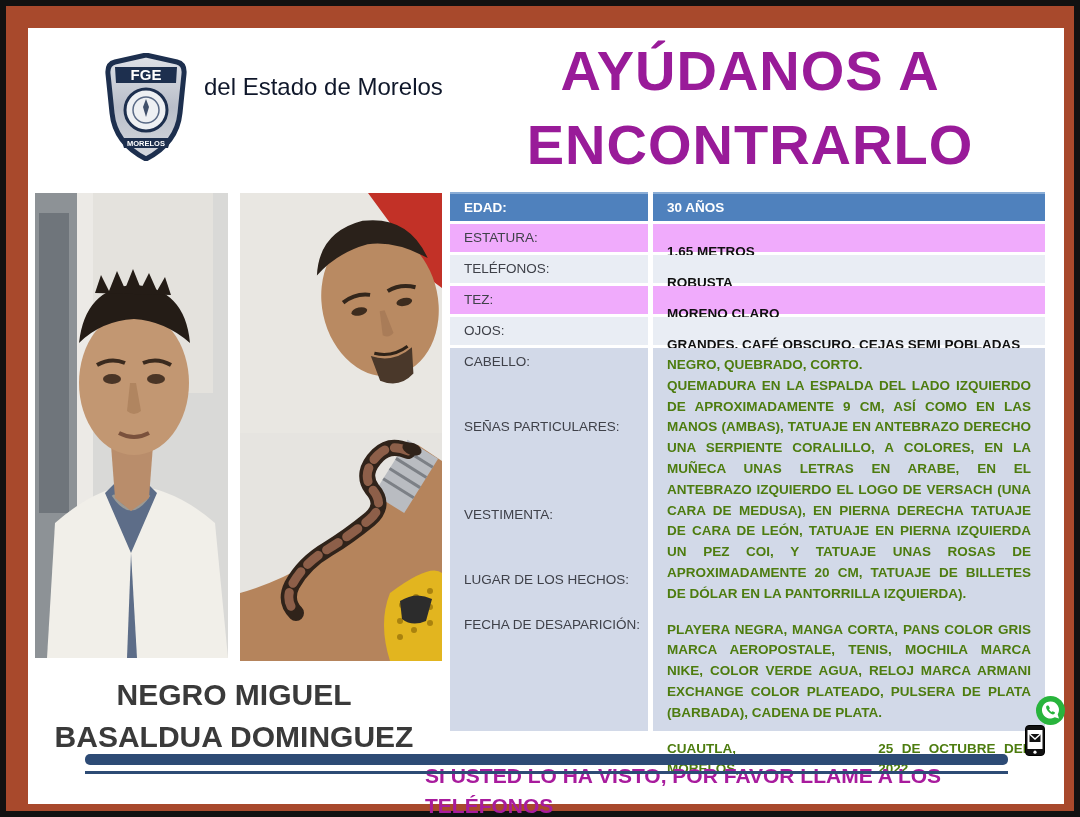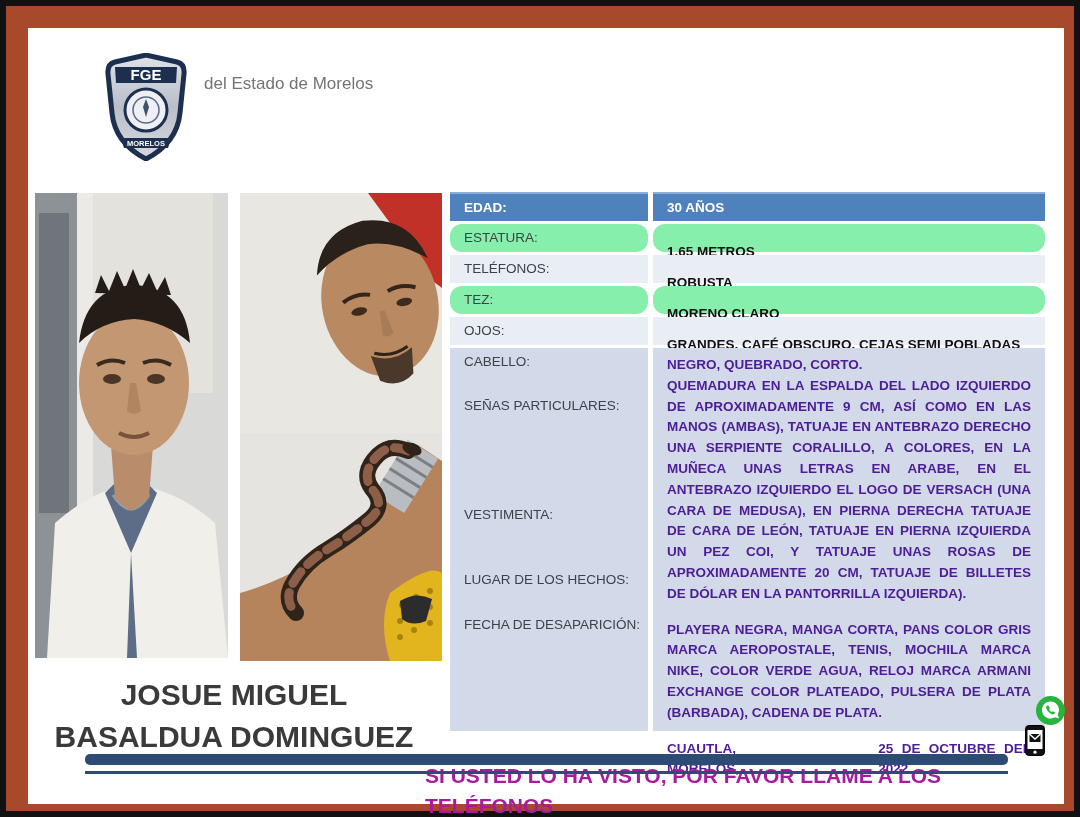--- a/index.html
+++ b/index.html
@@ -6,48 +6,48 @@
   *{box-sizing:border-box;}
   body{font-family:"Liberation Sans", sans-serif;}
   .stage{position:relative;width:1080px;height:817px;background:#111;overflow:hidden;}
   .frame-orange{position:absolute;inset:6px;background:#a8492c;}
   .poster{position:absolute;left:28px;top:28px;width:1036px;height:776px;background:#ffffff;}
 
   
   .badge{position:absolute;left:77px;top:25px;width:82px;height:108px;}
   .agency-text{position:absolute;left:176px;top:46px;color:#1e2a4a;line-height:1.12;}
   .agency-line1{font-size:27px;font-weight:bold;}
-  .agency-line2{font-size:17px;font-weight:400;color:#737373;}
+  .agency-line2{font-size:24px;font-weight:400;color:#0f172a;}
 
   .title{position:absolute;left:412px;top:6px;width:620px;text-align:center;
          color:#991b99;font-weight:900;font-size:56px;line-height:1.33;letter-spacing:1px;
          font-family:"Liberation Sans", sans-serif;}
 
   
   .photo{position:absolute;top:165px;overflow:hidden;background:#ddd;}
   .photo-left{left:7px;width:193px;height:465px;}
   .photo-right{left:212px;width:202px;height:468px;}
 
   
   .details{position:absolute;left:422px;top:164px;width:595px;}
   .trow{display:flex;margin-bottom:3px;}
   .tlabel{width:198px;margin-right:5px;padding:6px 0 0 14px;font-size:13.5px;color:#3f4149;}
   .tvalue{width:392px;padding:20px 0 0 14px;font-size:13.5px;font-weight:bold;color:#101010;}
   .trow.header{height:29px;}
   .trow.header .tlabel,.trow.header .tvalue{background:#4f81bd;color:#ffffff;font-weight:bold;
       border-top:2px solid #8aadd6;padding-top:6px;}
   .trow.r{height:28px;}
-  .shadeA{background:#86efac;border-radius:12px;}
+  .shadeA{background:#f0abfc;}
   .shadeB{background:#e9edf4;}
   .bigrow{display:flex;height:383px;}
   .bigrow .blabels{position:relative;width:198px;margin-right:5px;background:#d2d9e8;}
   .bigrow .blabels span{position:absolute;left:14px;font-size:13.5px;color:#3f4149;white-space:nowrap;}
-  .bl-0{top:6px;} .bl-1{top:50px;} .bl-2{top:159px;} .bl-3{top:224px;} .bl-4{top:269px;}
+  .bl-0{top:6px;} .bl-1{top:71px;} .bl-2{top:159px;} .bl-3{top:224px;} .bl-4{top:269px;}
   .bigrow .btext{width:392px;background:#d2d9e8;padding:7px 14px 0 14px;
-      font-size:13.5px;font-weight:bold;color:#4c1d95;line-height:20.8px;}
+      font-size:13.5px;font-weight:bold;color:#4d7c0f;line-height:20.8px;}
   .btext p{margin:0;text-align:justify;}
   .btext .gap{height:15px;}
   .date-line{display:flex;gap:44px;}
   .date-line .dl-date{margin-left:39px;}
 
   
   .person-name{position:absolute;left:0px;top:646px;width:412px;text-align:center;
       color:#3a3a3a;font-weight:bold;font-size:30px;line-height:1.4;}
   .contact{position:absolute;left:397px;top:672px;width:608px;color:#a81b9d;
       font-weight:bold;font-size:21px;line-height:1.45;white-space:pre-wrap;}
@@ -81,20 +81,24 @@
       <circle cx="41" cy="57" r="13" fill="none" stroke="#5a6a86" stroke-width="1.5"></circle>
       <path d="M41 46 l3 8 -3 10 -3 -10 Z" fill="#41506b"></path>
       <path d="M16 85 L66 85 L63 95 L19 95 Z" fill="#1d2f4e"></path>
       <text x="41" y="93" text-anchor="middle" font-size="7.5" font-weight="bold" fill="#ffffff" font-family="Liberation Sans, sans-serif">MORELOS</text>
     </svg>
 
     <div class="agency-text">
       <div class="agency-line2">del Estado de Morelos</div>
     </div>
 
+    <div class="title">
+      <div>AYÚDANOS A</div>
+      <div>ENCONTRARLO</div>
+    </div>
 
     <div class="photo photo-left">
       <svg width="193" height="465" viewBox="0 0 193 465">
         <rect width="193" height="465" fill="#d9d9d7"></rect>
         <rect x="0" y="0" width="42" height="465" fill="#8d9296"></rect>
         <rect x="4" y="20" width="30" height="300" fill="#6f757b"></rect>
         <rect x="42" y="0" width="16" height="465" fill="#eceae6"></rect>
         <rect x="58" y="0" width="120" height="200" fill="#e4e2dd"></rect>
 
         <path d="M20 330 Q60 295 96 292 Q140 295 180 330 L193 465 L12 465 Z" fill="#f1efe9"></path>
@@ -203,21 +207,21 @@
           <div class="gap"></div>
           <p class="date-line">
             <span>CUAUTLA, MORELOS,</span>
             <span class="dl-date">25 DE OCTUBRE DEL 2022</span>
           </p>
         </div>
       </div>
     </div>
 
     <div class="person-name">
-      <div>JOSUE MIGUEL</div>
+      <div>NEGRO MIGUEL</div>
       <div>BASALDUA DOMINGUEZ</div>
     </div>
 
     <div class="contact">
       <div>SI USTED LO HA VISTO, POR FAVOR LLAME A LOS TELÉFONOS</div>
       
     </div>
 
     <svg class="wa-icon" viewBox="0 0 29 29">
       <circle cx="14.5" cy="14.5" r="14.5" fill="#28b43c"></circle>

